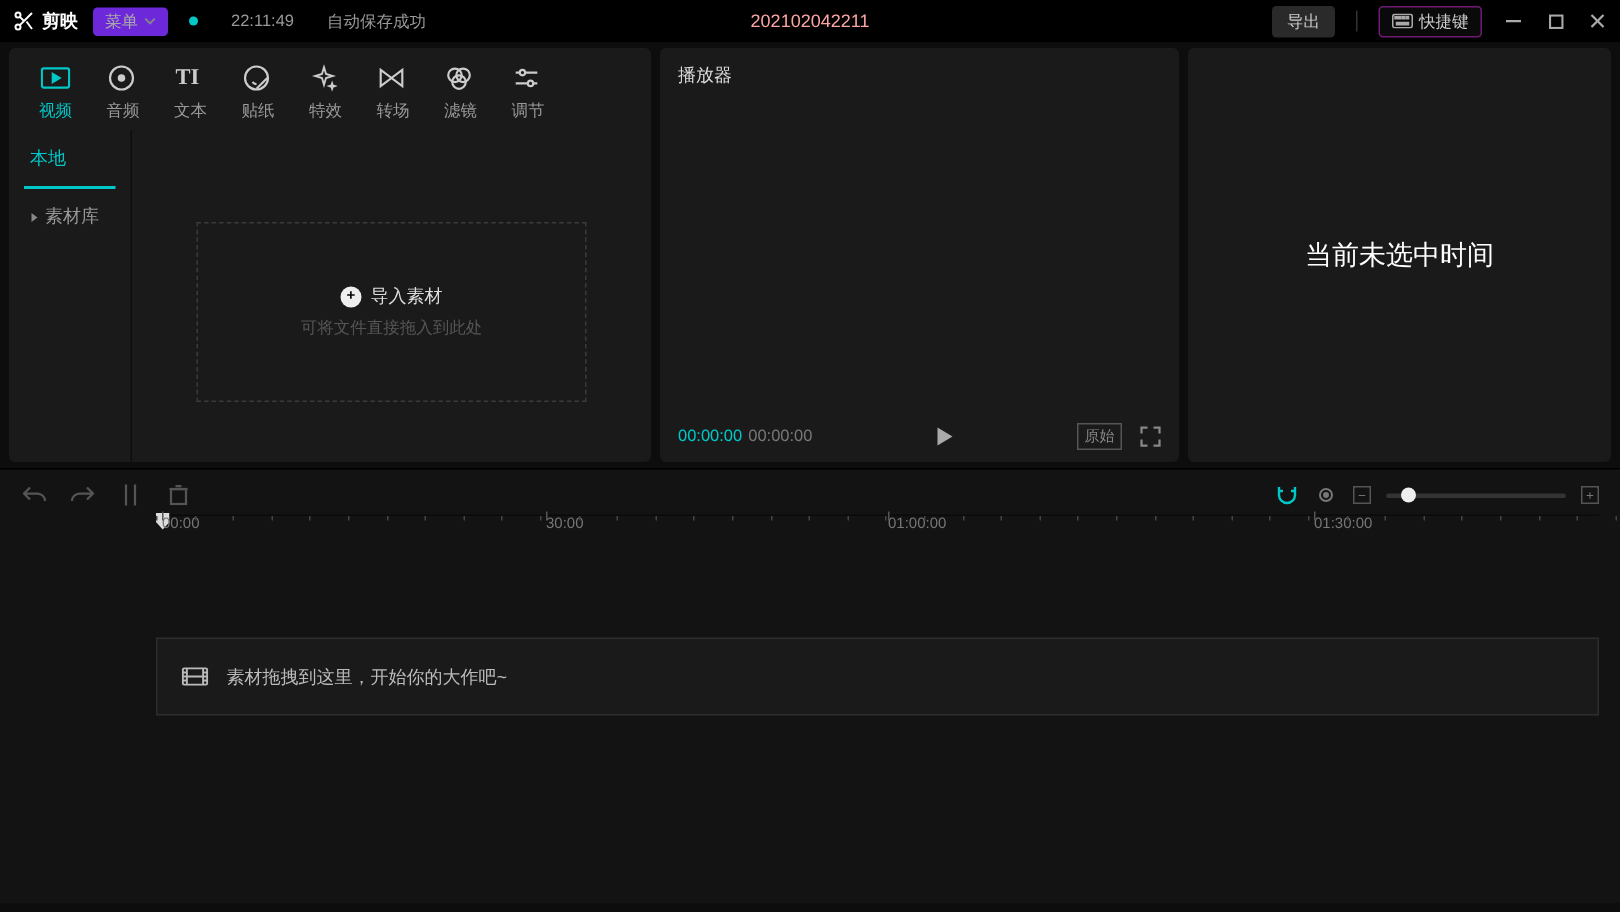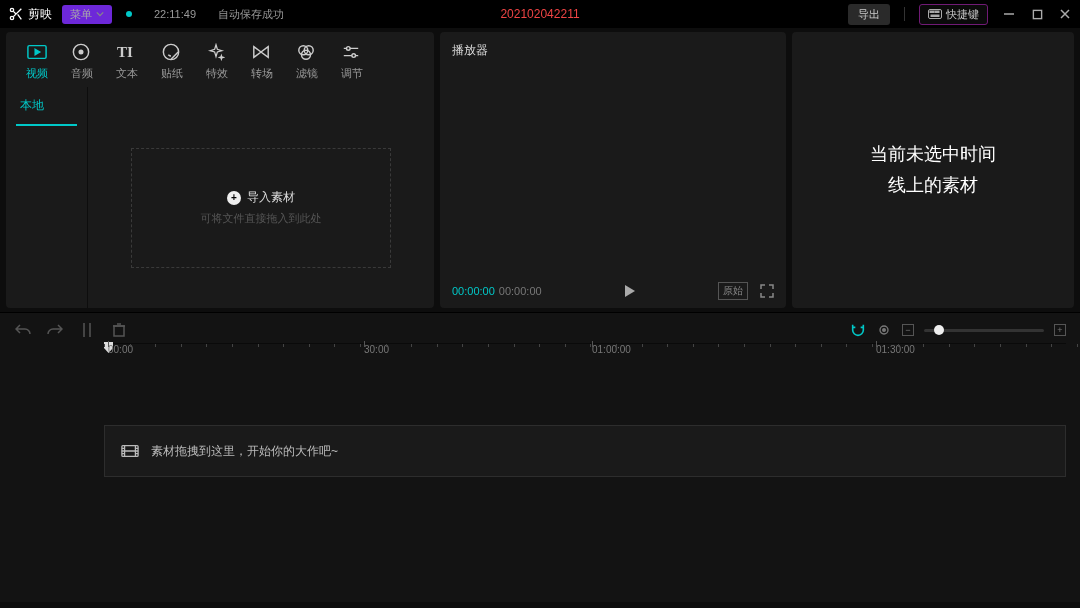--- a/index.html
+++ b/index.html
@@ -1,22 +1,22 @@
 <!DOCTYPE html>
 <html><head>
 <meta charset="utf-8">
 <style>
 *{margin:0;padding:0;box-sizing:border-box;font-family:"Microsoft YaHei",sans-serif;user-select:none}
 body{background:#0d0d0d;width:1080px;height:608px;overflow:hidden;color:#aaa;font-size:12px}
 .titlebar{height:28px;background:#000;display:flex;align-items:center;padding:0 8px}
-.logo{display:flex;align-items:center;gap:4px;color:#fff;font-size:12px;font-weight:400}
+.logo{display:flex;align-items:center;gap:4px;color:#fff;font-size:12px;font-weight:700}
 .menu-btn{background:#6d28d9;color:#aaa;padding:2px 8px;border-radius:3px;margin-left:10px;font-size:11px;display:flex;align-items:center;gap:4px;cursor:pointer}
 .autosave{display:flex;align-items:center;gap:22px;margin-left:14px;font-size:11px;color:#999}
 .dot{width:6px;height:6px;border-radius:50%;background:#00c8c8}
-.title-center{position:absolute;left:50%;transform:translateX(-50%);font-size:12px;color:#ef4444}
+.title-center{position:absolute;left:50%;transform:translateX(-50%);font-size:12px;color:#fca5a5}
 .title-right{margin-left:auto;display:flex;align-items:center;gap:14px}
 .export-btn{background:#2a2a2a;color:#ccc;padding:3px 10px;border-radius:3px;font-size:11px;cursor:pointer}
 .shortcut-btn{background:#0a0a0a;border:1px solid #701a75;color:#ccc;padding:2px 8px;border-radius:3px;font-size:11px;display:flex;align-items:center;gap:4px;cursor:pointer}
 .win-btn{width:14px;height:14px;cursor:pointer;display:flex;align-items:center;justify-content:center;color:#aaa}
 .divider{width:1px;height:14px;background:#333}
 .upper{display:flex;gap:6px;padding:4px 6px;height:284px}
 .panel{background:#1a1a1a;border-radius:4px}
 .media-panel{width:428px;display:flex;flex-direction:column}
 .tool-tabs{display:flex;padding:6px 10px 2px;gap:3px}
 .tool-tab{display:flex;flex-direction:column;align-items:center;gap:4px;padding:4px 8px;cursor:pointer;color:#999;font-size:11px;min-width:42px}
@@ -187,20 +187,26 @@
               <circle cx="7" cy="4" r="2" fill="#1a1a1a"></circle>
               <circle cx="13" cy="12" r="2" fill="#1a1a1a"></circle>
             </svg>
           </span>
         <span>调节</span>
       </div>
     </div>
     <div class="media-body">
       <div class="sidecol">
         <div class="side-tab active">本地</div>
+        <div class="side-tab">
+          <svg width="6" height="8" viewBox="0 0 6 8">
+              <path d="M1 1l4 3-4 3z" fill="#888"></path>
+            </svg>
+          <span>素材库</span>
+        </div>
       </div>
       <div class="dropzone">
         <div class="drop-inner">
           <div class="import-line">
             <span class="plus-circle">+</span>
             <span>导入素材</span>
           </div>
           <div class="drop-hint">可将文件直接拖入到此处</div>
         </div>
       </div>
@@ -223,21 +229,20 @@
         <svg style="cursor:pointer" width="14" height="14" viewBox="0 0 14 14" fill="none" stroke="#888" stroke-width="1.5">
             <path d="M1 5V1h4M13 5V1H9M1 9v4h4M13 9v4H9"></path>
           </svg>
       </div>
     </div>
   </div>
 
   <div class="panel props-panel">
     <div class="props-text">
       <div>当前未选中时间</div>
-      <div>线上的素材</div>
     </div>
   </div>
 </div>
 
 <div class="timeline-area">
   <div class="tl-toolbar">
     <div class="tl-btn">
         <svg width="16" height="14" viewBox="0 0 16 14" fill="none" stroke="#555" stroke-width="1.5">
           <path d="M5 2L1 6l4 4M1 6h9a5 5 0 015 5"></path>
         </svg>

